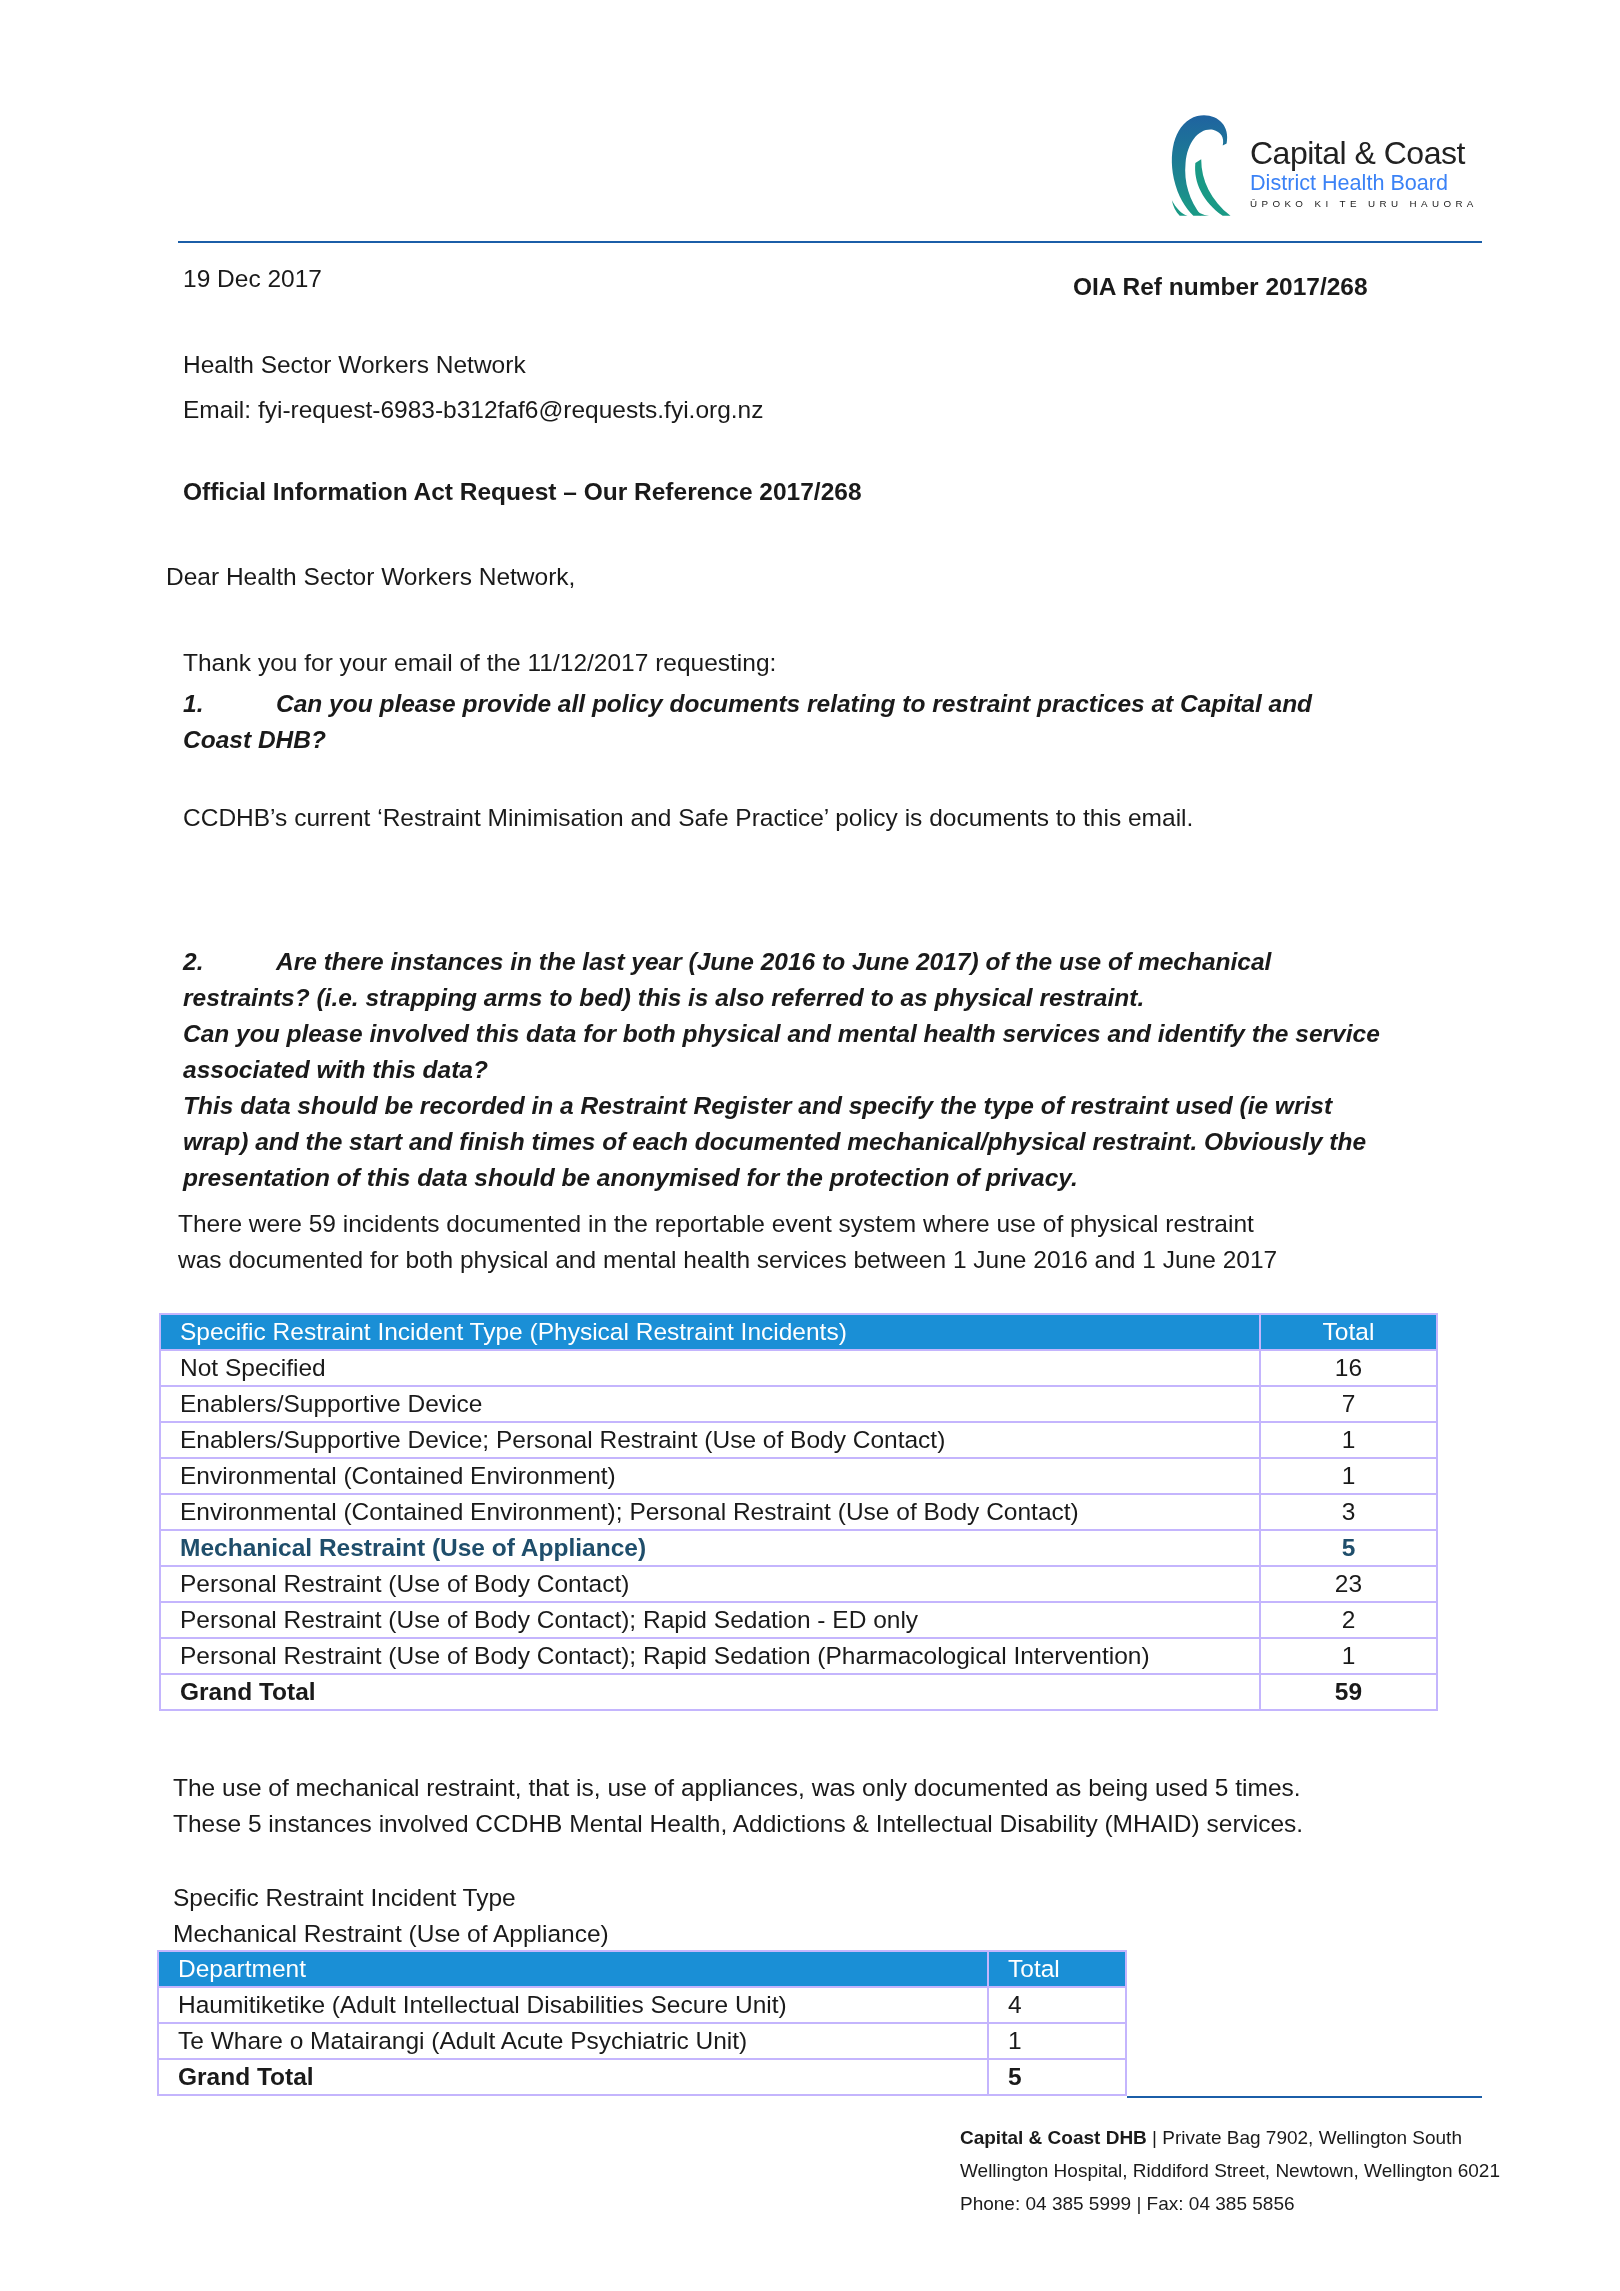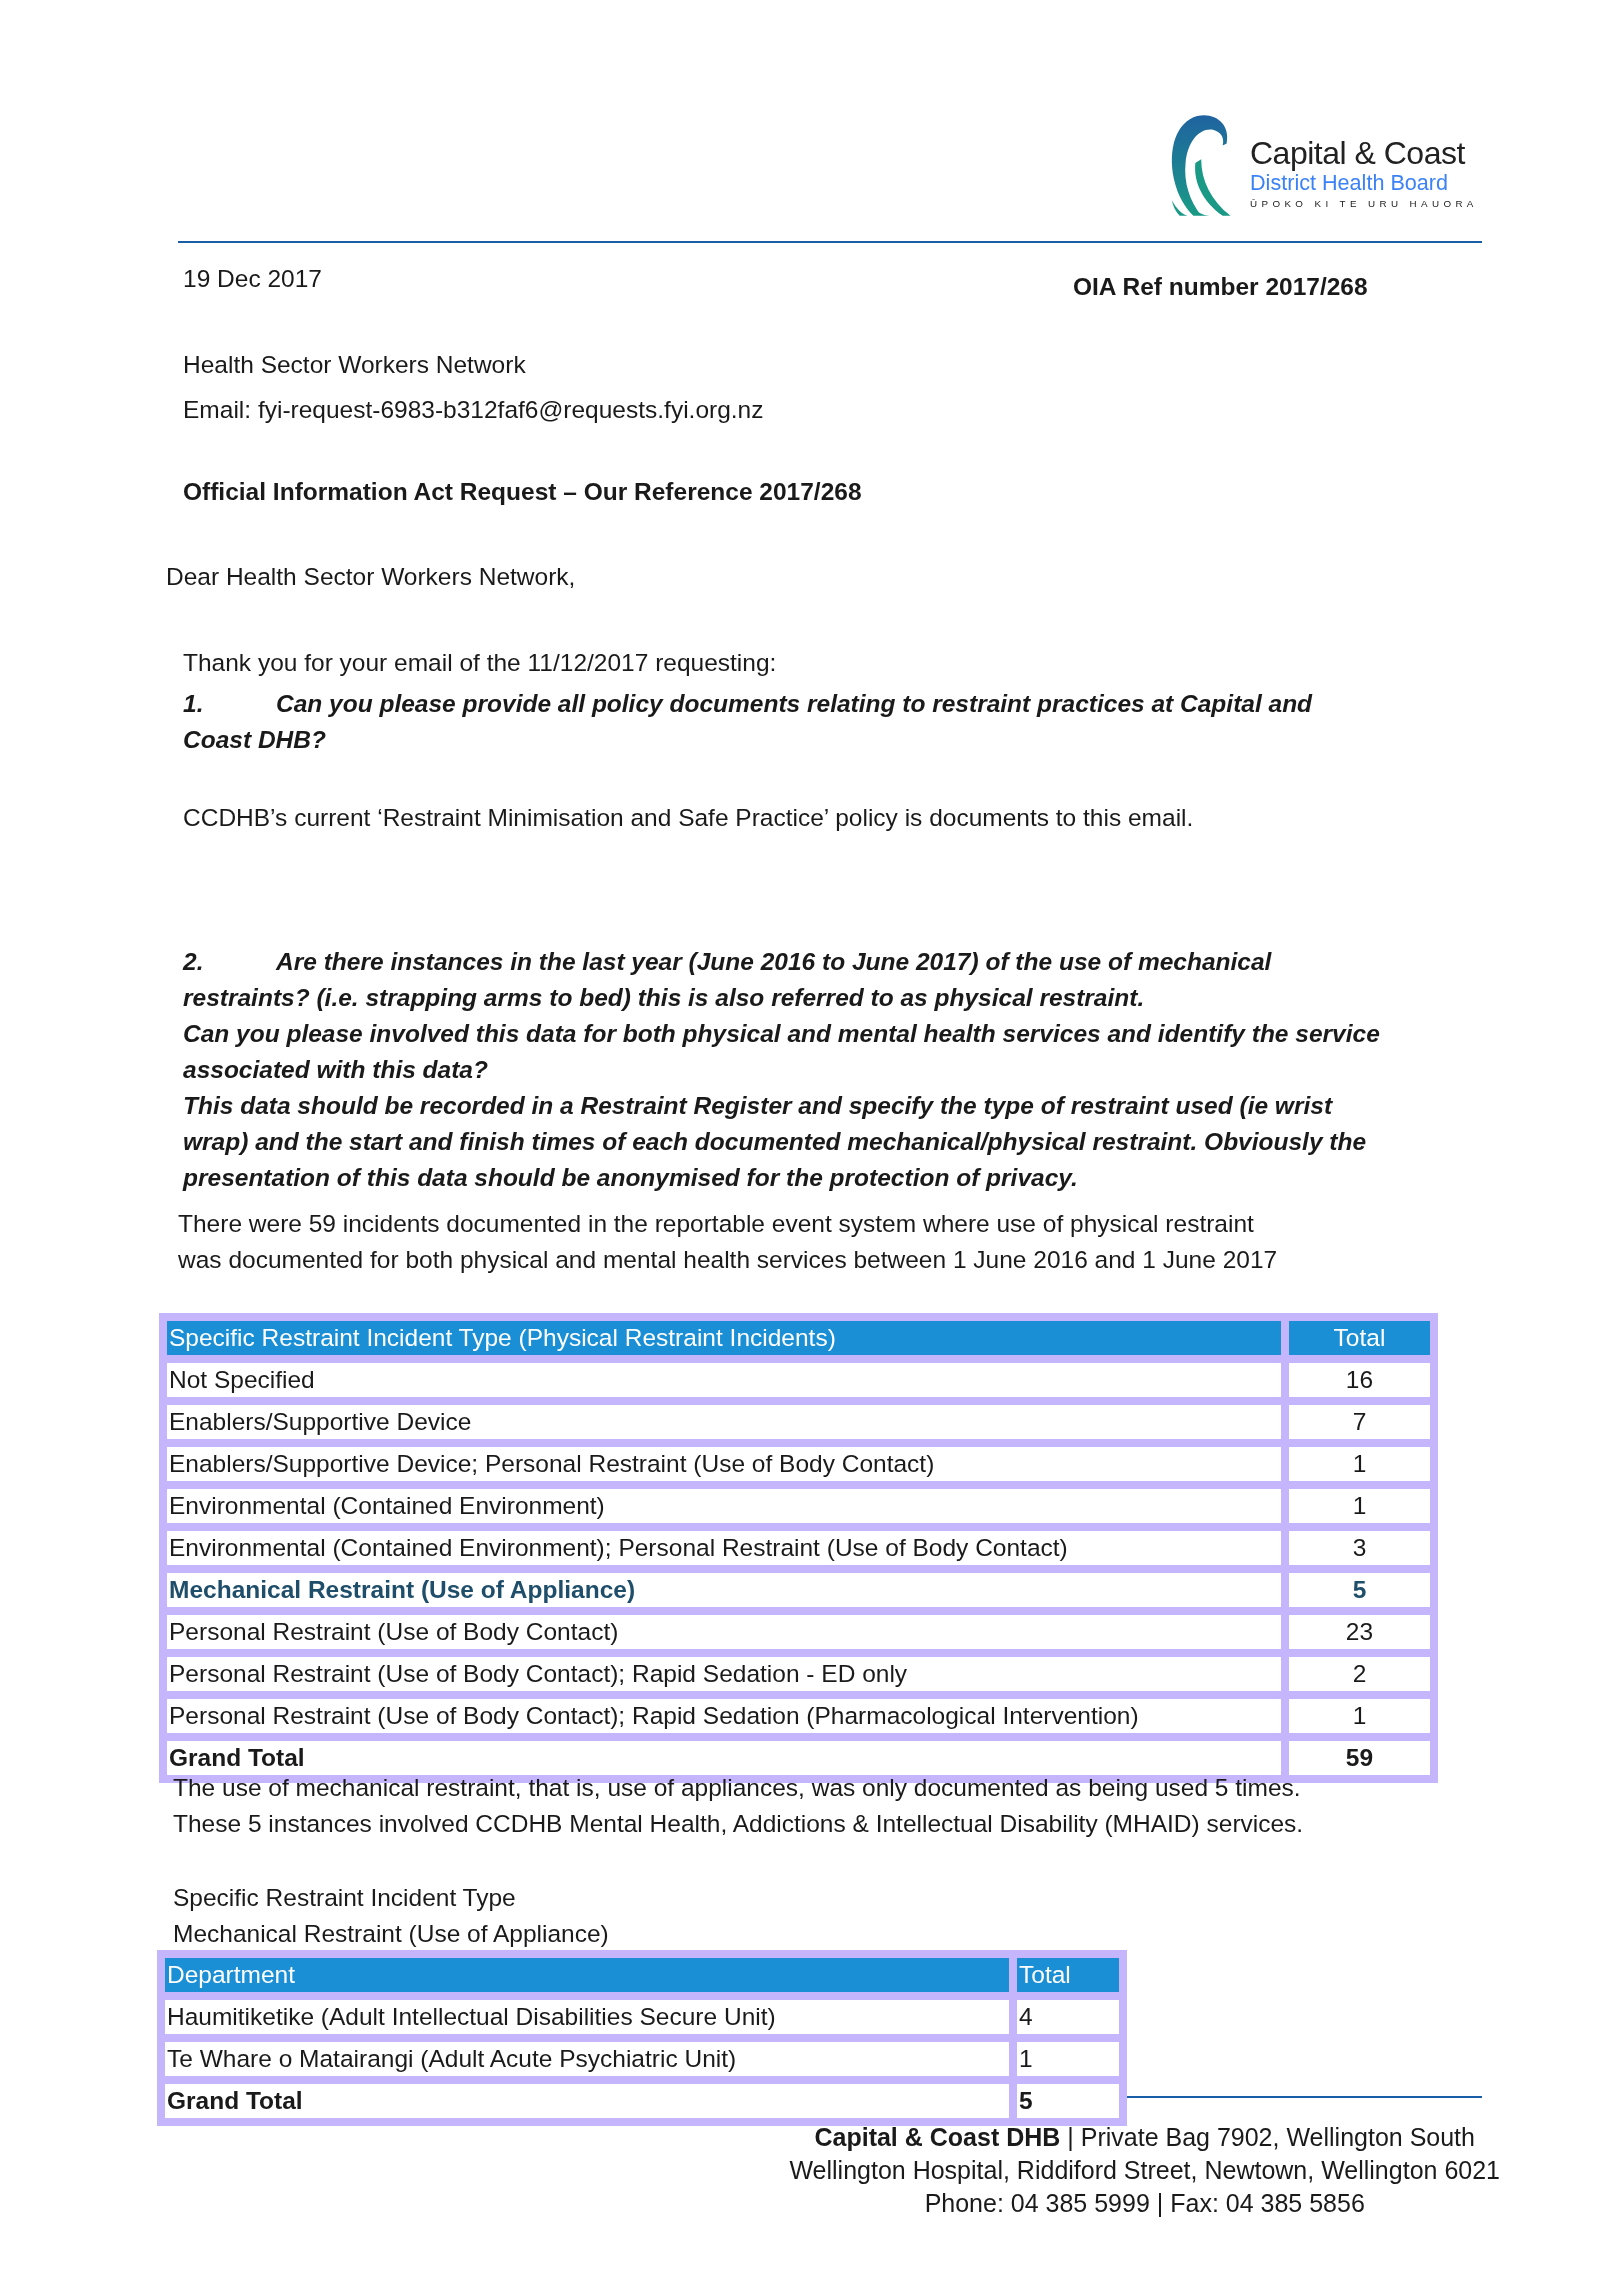--- a/index.html
+++ b/index.html
@@ -15,26 +15,26 @@
   .logo-sub { font-size: 21.6px; color: #3b82f6; line-height: 23.5px; }
   .logo-maori { font-size: 9.8px; letter-spacing: 4.4px; color: #222; margin-top: 3.9px; }
   .rule-top { left: 178px; top: 241px; width: 1304px; height: 2px; background: #1b5ea8; }
   .rule-bottom { left: 1127px; top: 2096px; width: 355px; height: 2px; background: #1b5ea8; }
   .txt { font-size: 24.5px; line-height: 35px; white-space: nowrap; }
   .bold { font-weight: bold; }
   .ital { font-style: italic; font-weight: bold; }
   .para { font-size: 24.5px; line-height: 36px; }
   .q-num { display: inline-block; width: 93px; }
   table { border-collapse: collapse; position: absolute; font-size: 24.5px; }
-  td, th { border: 8px solid #c4b5fd; padding: 0 2px; height: 34px; text-align: left; font-weight: normal; }
+  td, th { border: 2px solid #c4b5fd; padding: 0 19px; height: 34px; text-align: left; font-weight: normal; }
   th { background: #1a8fd6; color: #ffffff; }
   td.num, th.num { text-align: center; }
   tr.mech td { color: #1f4e6b; font-weight: bold; }
   tr.grand td { font-weight: bold; }
-  .footer { right: 120px; text-align: center; font-size: 25px; line-height: 33px; }
+  .footer { right: 120px; text-align: left; font-size: 19px; line-height: 33px; }
 </style>
 </head>
 <body>
 
 <div class="abs logo">
   <svg class="logo-mark" viewBox="0 0 90 112">
     <defs>
       <linearGradient id="wg" x1="0" y1="0" x2="0" y2="1">
         <stop offset="0" stop-color="#1f63a0"></stop>
         <stop offset="1" stop-color="#1a9a86"></stop>

